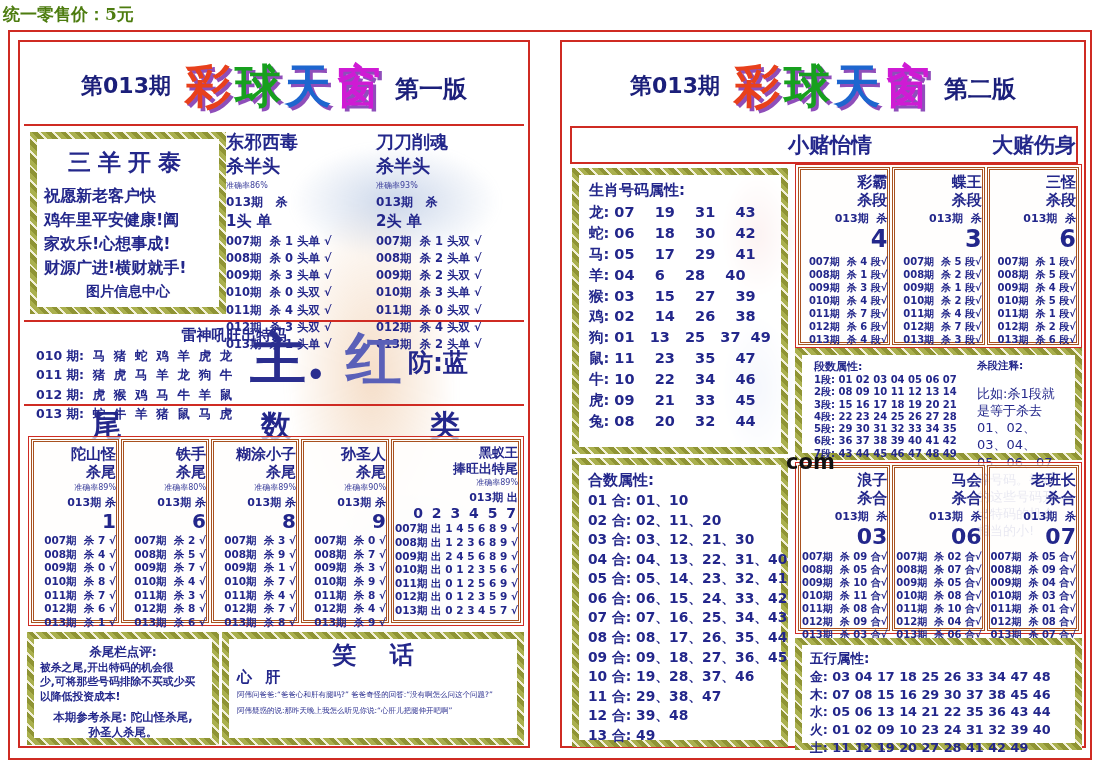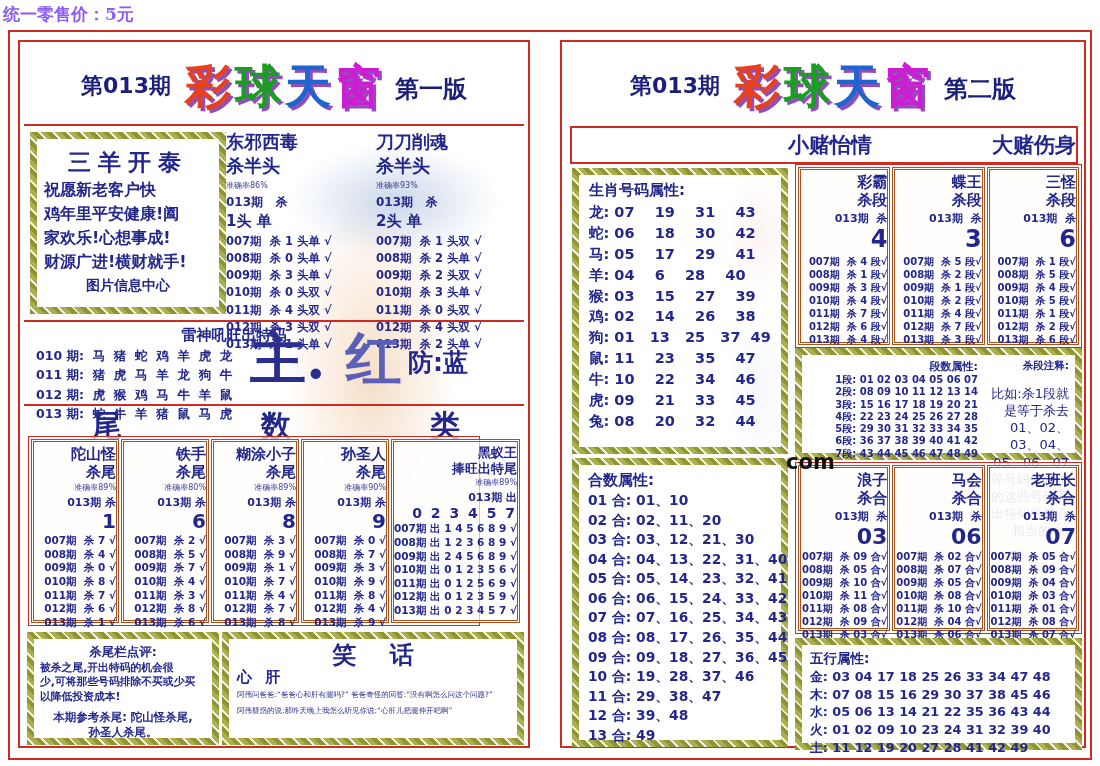--- a/index.html
+++ b/index.html
@@ -5,21 +5,21 @@
   :root{
     --red:#cf2b23; --navy:#23278b; --navydark:#1b1f7a; --navylight:#5a60b8;
     --chain:#99a03a; --brown:#a8511f; --black:#111111;
     --logo0:#e8401c; --logo1:#17a01e; --logo2:#1e66cf; --logo3:#cf1bd4;
   }
   *{margin:0;padding:0;box-sizing:border-box;}
   html,body{background:#ffffff;}
   body{width:1100px;height:766px;position:relative;overflow:hidden;
        font-family:"DejaVu Sans",sans-serif;color:var(--navy);}
   .pre{white-space:pre;}
-  .price{position:absolute;left:3px;top:3px;font-size:17px;color:#8b5cf6;
+  .price{position:absolute;left:3px;top:3px;font-size:17px;color:#4d7c0f;
          font-family:"DejaVu Serif",serif;font-weight:600;}
   .outer-frame{position:absolute;left:8px;top:30px;width:1084px;height:730px;
                border:2px solid var(--red);}
   .page{position:absolute;top:40px;height:708px;border:2px solid var(--red);background:transparent;}
   #page1{left:18px;width:512px;}
   #page2{left:560px;width:526px;}
   .bgblob{position:absolute;z-index:0;filter:blur(4px);pointer-events:none;}
   .blob1{left:230px;top:80px;width:290px;height:530px;background:
      radial-gradient(closest-side at 50% 15%,rgba(120,150,200,.38),transparent 72%),
      radial-gradient(closest-side at 42% 48%,rgba(225,155,90,.33),transparent 70%),
@@ -50,62 +50,62 @@
   .k-title{font-size:15px;font-weight:bold;line-height:1.2;}
   .k-title.small{font-size:13px;}
   .acc{font-size:8px;color:#3a3e9a;margin-top:1px;}
   .k-head{font-size:11px;font-weight:bold;margin-top:2px;}
   .k-big{font-size:20px;font-weight:bold;line-height:1.15;}
   .k-big.wide{font-size:14px;letter-spacing:2px;}
   .k-rows{margin-top:1px;}
   .k-row{font-size:10.5px;font-weight:600;line-height:1.3;}
   
   .blessing{left:10px;top:90px;width:196px;height:182px;padding:4px 7px;text-align:center;}
-  .b-title{font-size:23px;font-weight:bold;letter-spacing:7px;margin:4px 0 0;}
+  .b-title{font-size:23px;font-weight:bold;letter-spacing:7px;margin:4px 0 6px;}
   .b-line{font-size:16px;font-weight:bold;line-height:1.5;text-align:left;}
   .b-sig{font-size:14px;font-weight:bold;margin-top:3px;}
   .halfhead{left:206px;top:88px;width:300px;height:188px;display:flex;}
   .hh{flex:1;text-align:left;}
   .hh-title{font-size:18px;font-weight:bold;line-height:1.35;}
   .hh-head{font-size:12px;font-weight:bold;margin-top:3px;}
   .hh-big{font-size:15px;font-weight:bold;margin:1px 0 2px;}
   .hh-row{font-size:11.5px;font-weight:600;line-height:1.5;}
   .thunder-title{left:104px;top:284px;width:220px;text-align:center;
                  font-size:15px;font-weight:bold;}
   .thunder-rows{left:16px;top:304px;}
   .t-row{font-size:12.5px;font-weight:bold;line-height:1.55;}
   .main-call{left:230px;top:280px;display:flex;align-items:baseline;gap:20px;
              font-family:"DejaVu Serif",serif;}
   .main-zhu{font-size:56px;font-weight:bold;color:#2a2e8f;}
   .main-hong{font-size:56px;font-weight:bold;color:var(--navylight);}
   .guard{left:388px;top:304px;font-size:25px;font-weight:bold;}
   .tailtitle{left:72px;top:364px;width:368px;display:flex;justify-content:space-between;
              font-size:30px;font-weight:bold;}
-  .tailtable{left:8px;top:394px;width:452px;height:190px;}
+  .tailtable{left:8px;top:394px;width:496px;height:190px;}
   .tc{flex:0 0 88px;} .tc5{flex:1 1 auto;}
   .review{left:7px;top:590px;width:192px;height:113px;padding:5px 6px;}
   .rv-title{font-size:12.5px;font-weight:bold;text-align:center;}
   .rv-line{font-size:10.8px;font-weight:bold;line-height:1.32;}
   .rv-ref{font-size:11.5px;font-weight:bold;text-align:center;margin-top:6px;}
   .rv-ref2{font-size:11.5px;font-weight:bold;text-align:center;}
   .joke{left:202px;top:590px;width:302px;height:113px;padding:3px 8px;}
   .j-title{font-size:24px;font-weight:bold;text-align:center;line-height:1.1;}
   .j-sub{font-size:15px;font-weight:bold;letter-spacing:4px;}
   .j-line{font-size:7.5px;line-height:2.1;color:#2a2e8f;}
   
   .banner{left:8px;top:84px;width:508px;height:38px;display:flex;align-items:center;
           justify-content:flex-end;gap:120px;font-size:21px;font-weight:bold;}
   .zodiac{left:10px;top:126px;width:216px;height:286px;padding:6px 10px;}
   .zd-title{font-size:15px;font-weight:bold;margin-bottom:2px;}
   .zd-row{font-size:14.5px;font-weight:bold;line-height:1.44;}
   .segbox{left:233px;top:122px;width:287px;height:184px;}
   .segbox .kcol,.hebox .kcol{flex:1;}
   .segbox .k-big{font-size:24px;} .hebox .k-big{font-size:22px;}
   .segbox .k-row,.hebox .k-row{font-size:10px;}
-  .segattr{left:233px;top:306px;width:287px;height:112px;padding:4px 6px;display:flex;gap:5px;text-align:right;}
+  .segattr{left:233px;top:306px;width:287px;height:112px;padding:4px 12px;display:flex;gap:5px;}
   .sa-left{flex:1;}
   .sa-title{font-size:11px;font-weight:bold;}
   .sa-row{font-size:10px;font-weight:bold;line-height:1.23;}
   .sa-right{width:86px;}
   .note-title{font-size:10.5px;font-weight:bold;}
   .note-text{font-size:13px;line-height:1.32;font-weight:400;margin-top:12px;}
   .watermark{left:224px;top:408px;font-size:21px;font-weight:bold;color:var(--black);
              z-index:4;font-family:"DejaVu Sans",sans-serif;}
   .hebox{left:233px;top:420px;width:287px;height:172px;}
   .heattr{left:10px;top:416px;width:216px;height:289px;padding:6px 9px;}

